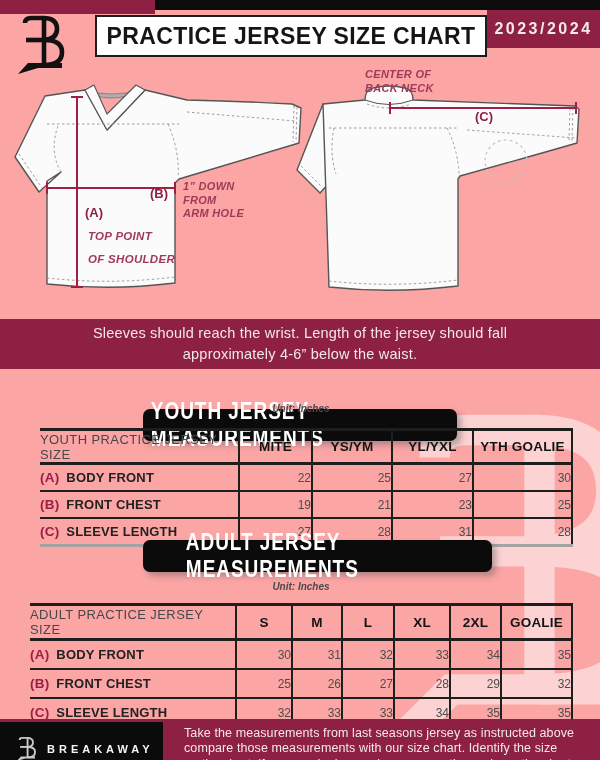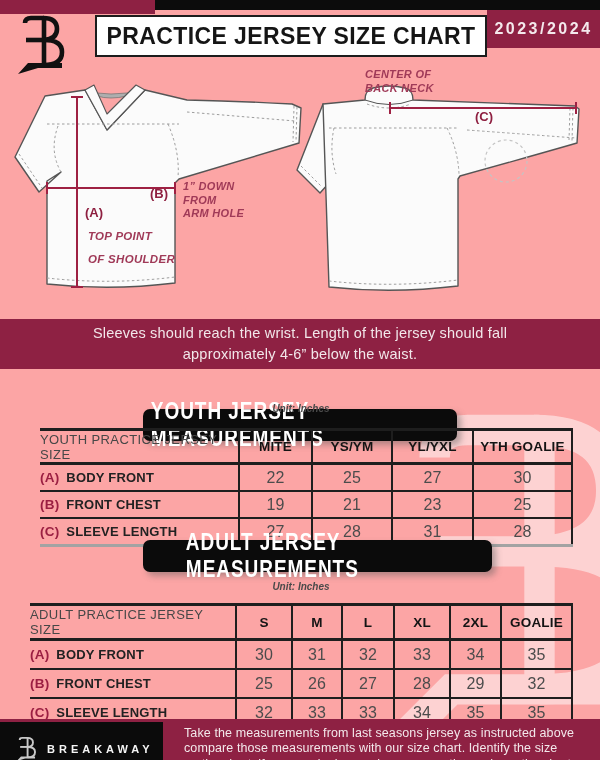--- a/index.html
+++ b/index.html
@@ -36,22 +36,22 @@
              transform:scale(.95,1.18);}
   .unit{left:1px;width:600px;text-align:center;font-style:italic;font-weight:600;
         font-size:10px;color:#4a4a4a;}
 
   
   table.meas{border-collapse:collapse;table-layout:fixed;
              border-top:3px solid #1e1e1e;border-bottom:3px solid #a3a3a3;border-right:2px solid #1e1e1e;}
   table.meas td{padding:0;vertical-align:middle;}
   table.meas tr.hdr{border-bottom:3px solid #1e1e1e;}
   table.meas tr.datarow{border-top:2px solid #1e1e1e;}
-  table.meas td.val{border-left:2px solid #1e1e1e;text-align:center;
-                    font-size:16px;color:#4c4c4c;}
+  table.meas td.val{border-left:2px solid #1e1e1e;text-align:right;
+                    font-size:12px;color:#4c4c4c;}
   table.meas td.colhdr{border-left:2px solid #1e1e1e;text-align:center;
                        font-weight:bold;font-size:13.5px;color:#141414;letter-spacing:.2px;}
   td.sizehdr{font-size:13px;color:#474747;letter-spacing:.4px;padding-left:7px;}
   td.rowlab{font-size:13px;color:#222222;font-weight:600;padding-left:15px;letter-spacing:.2px;}
   td.rowlab .key{color:#9b1f42;font-weight:bold;margin-right:7px;font-size:13.5px;}
   .yt tr.hdr td{height:31px;}  .yt tr.datarow td{height:25px;}
   .at tr.hdr td{height:32px;}  .at tr.datarow td{height:27px;}
 
   
   .foot-line{left:0;top:719px;width:600px;height:3px;background:#8e2143;}

